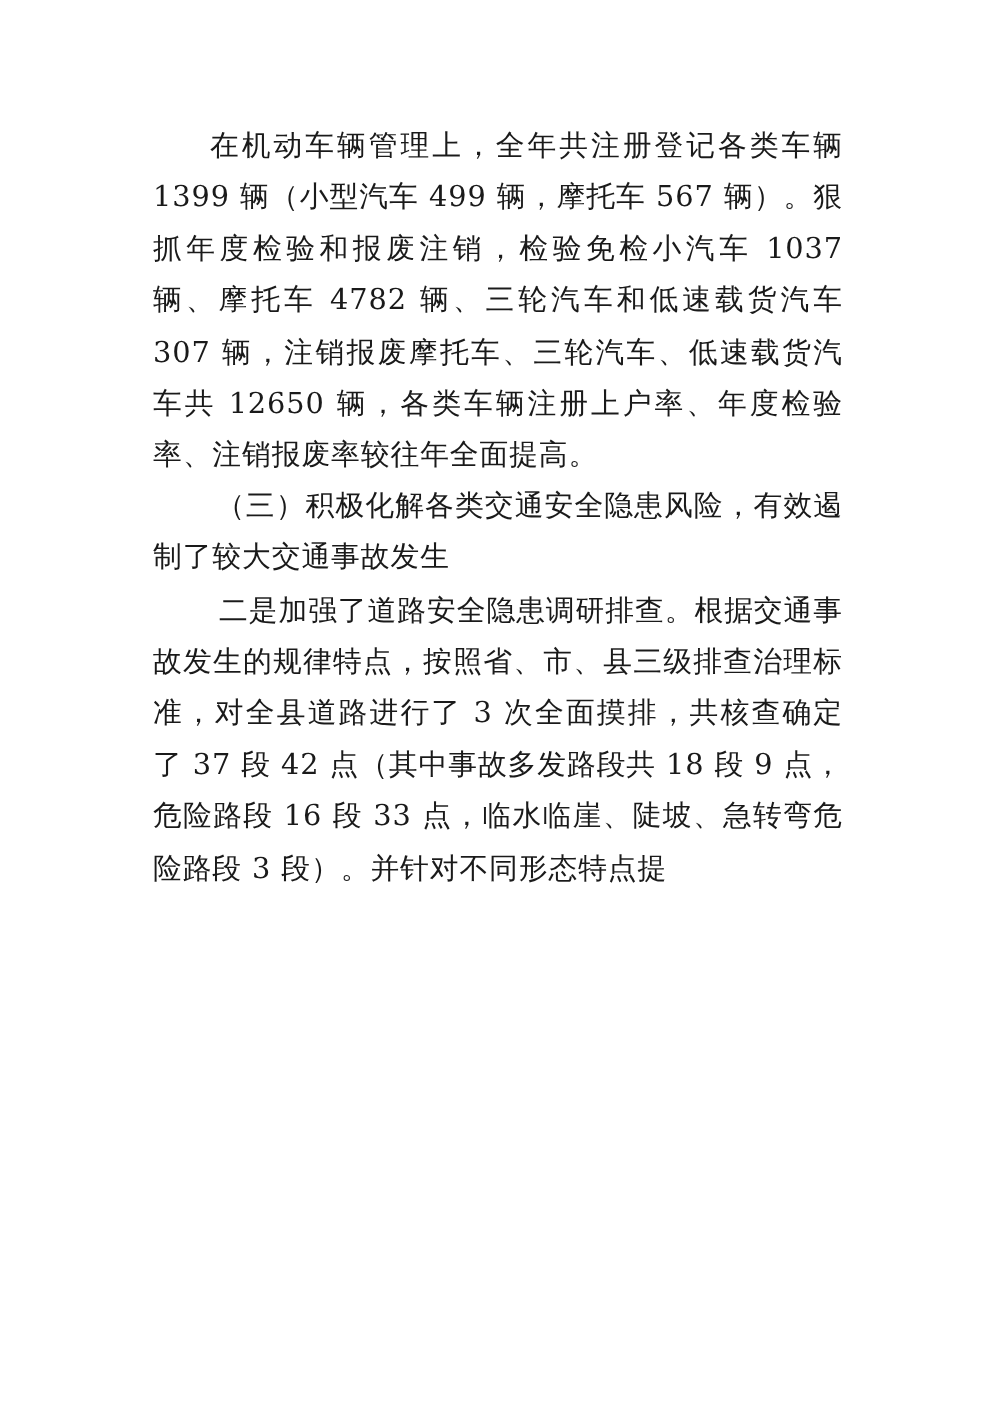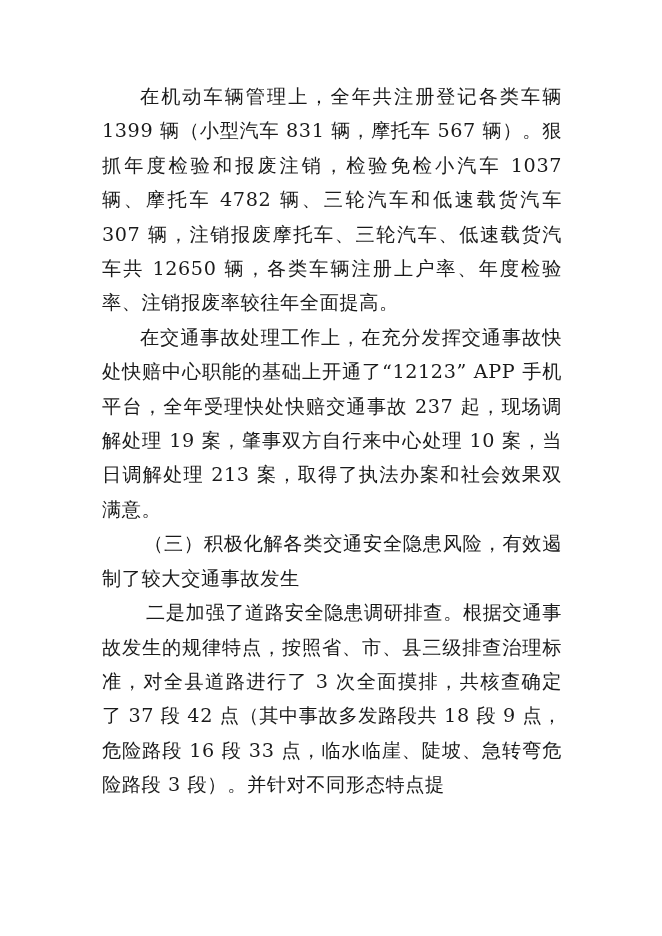--- a/index.html
+++ b/index.html
@@ -12,17 +12,16 @@
     letter-spacing: 0.6px;
   }
   .p { margin: 0; text-indent: 38px; }
   .p.h { text-indent: 42px; font-family: Liberation Serif, serif; }
   .p.i2 { text-indent: 44px; }
 </style>
 </head>
 <body>
 
 <div class="page">
-  <p class="p">在机动车辆管理上，全年共注册登记各类车辆 1399 辆（小型汽车 831 辆，摩托车 567 辆）。狠抓年度检验和报废注销，检验免检小汽车 1037 辆、摩托车 4782 辆、三轮汽车和低速载货汽车 307 辆，注销报废摩托车、三轮汽车、低速载货汽车共 12650 辆，各类车辆注册上户率、年度检验率、注销报废率较往年全面提高。</p>
-  <p class="p">在交通事故处理工作上，在充分发挥交通事故快处快赔中心职能的基础上开通了“12123” APP 手机平台，全年受理快处快赔交通事故 237 起，现场调解处理 19 案，肇事双方自行来中心处理 10 案，当日调解处理 213 案，取得了执法办案和社会效果双满意。</p>
+  <p class="p">在机动车辆管理上，全年共注册登记各类车辆 1399 辆（小型汽车 499 辆，摩托车 567 辆）。狠抓年度检验和报废注销，检验免检小汽车 1037 辆、摩托车 4782 辆、三轮汽车和低速载货汽车 307 辆，注销报废摩托车、三轮汽车、低速载货汽车共 12650 辆，各类车辆注册上户率、年度检验率、注销报废率较往年全面提高。</p>
   <p class="p h">（三）积极化解各类交通安全隐患风险，有效遏制了较大交通事故发生</p>
   <p class="p i2">二是加强了道路安全隐患调研排查。根据交通事故发生的规律特点，按照省、市、县三级排查治理标准，对全县道路进行了 3 次全面摸排，共核查确定了 37 段 42 点（其中事故多发路段共 18 段 9 点，危险路段 16 段 33 点，临水临崖、陡坡、急转弯危险路段 3 段）。并针对不同形态特点提</p>
 </div>
 
 </body></html>

